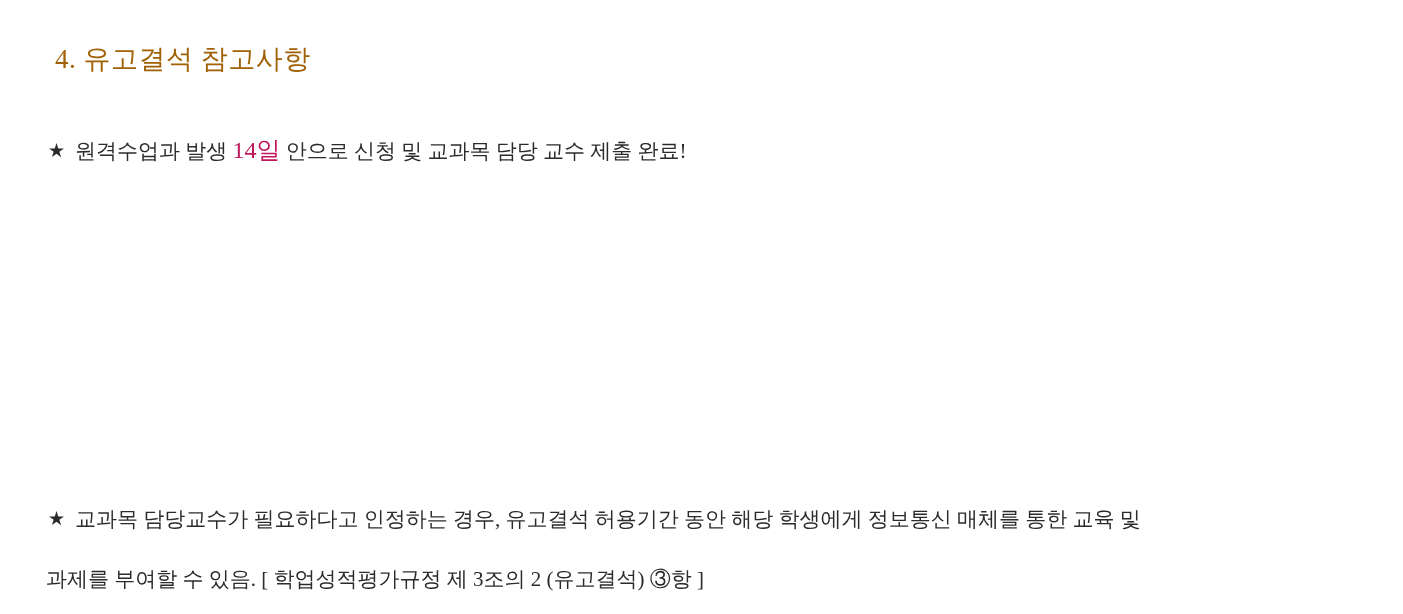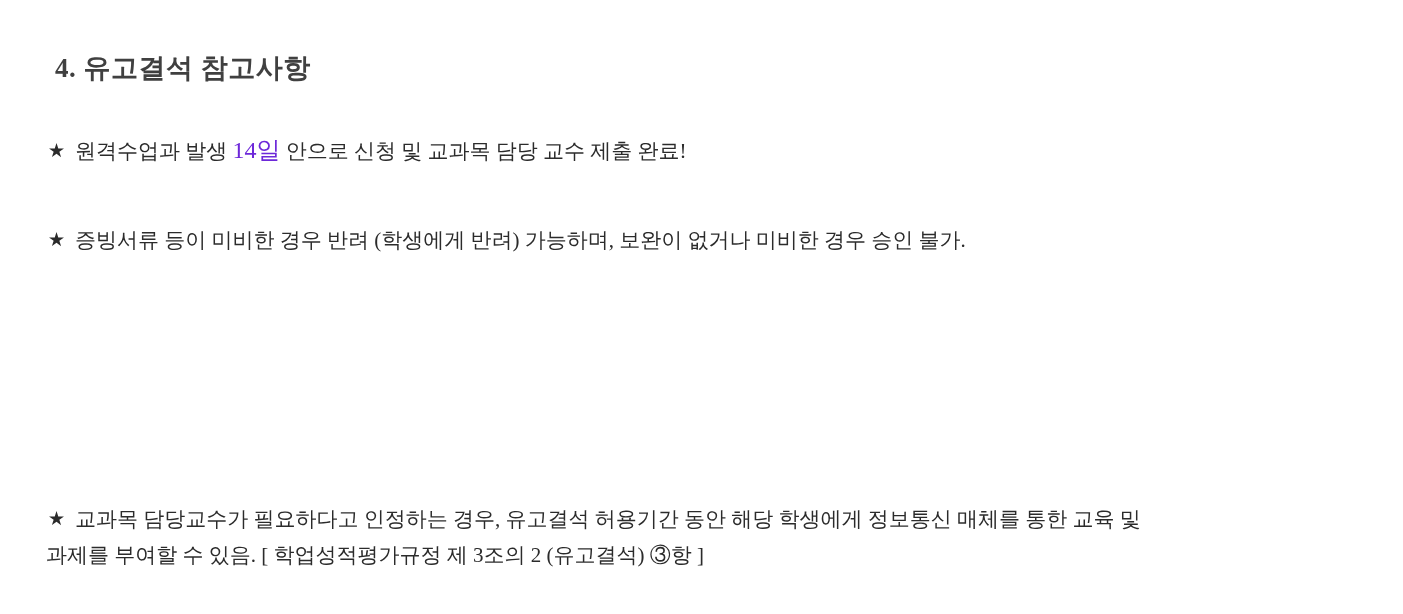--- a/index.html
+++ b/index.html
@@ -18,25 +18,25 @@
   .page {
     position: relative;
     width: 1403px;
     height: 614px;
     box-sizing: border-box;
     padding: 0;
   }
   .heading {
     position: absolute;
     left: 55px;
-    top: 50px;
+    top: 41px;
     font-size: 27px;
-    font-weight: bold;
+    font-weight: normal;
     letter-spacing: 0.5px;
-    color: #404040;
+    color: #a16207;
     white-space: nowrap;
   }
   .bullet-row {
     position: absolute;
     left: 48px;
     font-size: 21px;
     line-height: 1.55;
     color: #2b2b2b;
     white-space: nowrap;
   }
@@ -49,25 +49,25 @@
   }
   .sub-line {
     display: block;
     margin-left: 28px;
     margin-top: 8px;
     white-space: nowrap;
   }
   .wrap-line {
     display: block;
     margin-left: -2px;
-    margin-top: 3px;
+    margin-top: 27px;
     white-space: nowrap;
   }
   .hl-red {
-    color: #6d28d9;
+    color: #be185d;
     font-size: 24px;
     font-weight: normal;
   }
   .red-small {
     color: #e01b1b;
   }
   .r1 { top: 132px; }
   .r2 { top: 224px; }
   .r3 { top: 303px; }
   .r4 { top: 428px; }
@@ -79,23 +79,20 @@
 <div class="page">
 
   <div class="heading">4. 유고결석 참고사항</div>
 
   <div class="bullet-row r1">
     <span class="star">★</span><span>원격수업과 발생</span>
     <span class="hl-red">14일</span>
     <span>안으로 신청 및 교과목 담당 교수 제출 완료!</span>
   </div>
 
-  <div class="bullet-row r2">
-    <span class="star">★</span><span>증빙서류 등이 미비한 경우 반려 (학생에게 반려) 가능하며, 보완이 없거나 미비한 경우 승인 불가.</span>
-  </div>
 
 
 
   <div class="bullet-row r5">
     <span class="star">★</span><span>교과목 담당교수가 필요하다고 인정하는 경우, 유고결석 허용기간 동안 해당 학생에게 정보통신 매체를 통한 교육 및</span>
     <span class="wrap-line">과제를 부여할 수 있음. [ 학업성적평가규정 제 3조의 2 (유고결석) ③항 ]</span>
   </div>
 
 </div>
 

